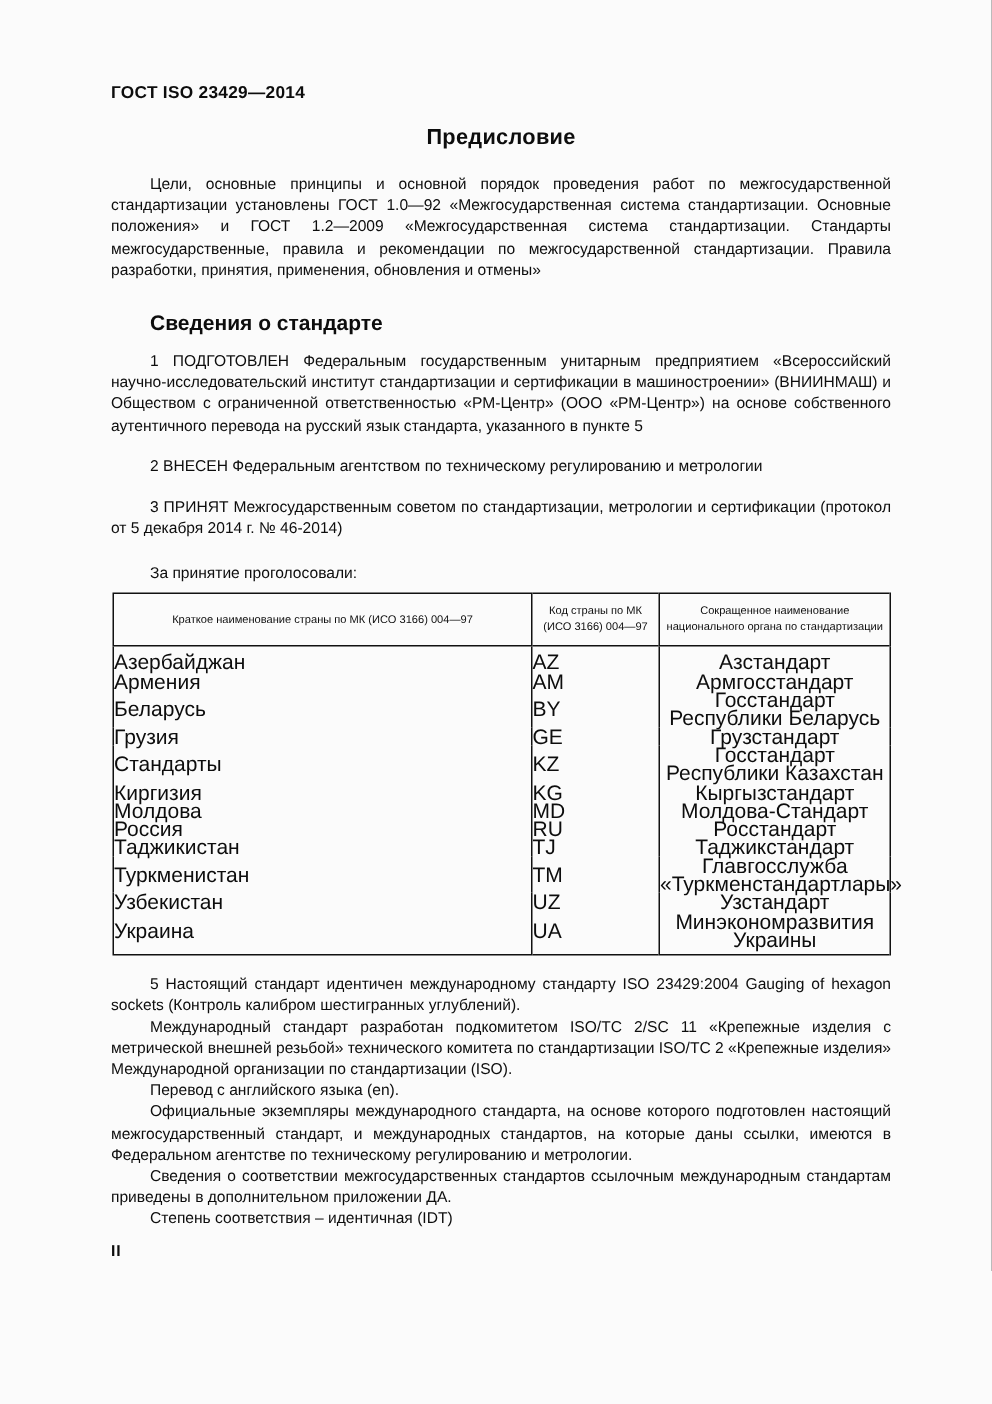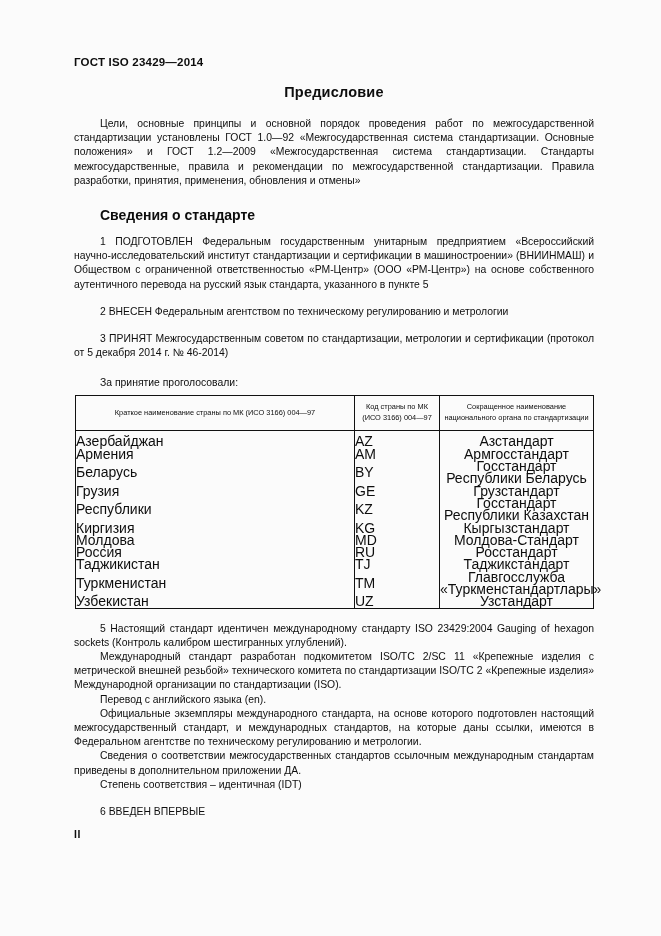--- a/index.html
+++ b/index.html
@@ -168,21 +168,21 @@
             <td class="c-name">Беларусь</td>
             <td class="c-code">BY</td>
             <td class="c-body">Госстандарт Республики Беларусь</td>
           </tr>
           <tr>
             <td class="c-name">Грузия</td>
             <td class="c-code">GE</td>
             <td class="c-body">Грузстандарт</td>
           </tr>
           <tr>
-            <td class="c-name">Республики</td>
+            <td class="c-name">Стандарты</td>
             <td class="c-code">KZ</td>
             <td class="c-body">Госстандарт Республики Казахстан</td>
           </tr>
           <tr>
             <td class="c-name">Киргизия</td>
             <td class="c-code">KG</td>
             <td class="c-body">Кыргызстандарт</td>
           </tr>
           <tr>
             <td class="c-name">Молдова</td>
@@ -202,34 +202,38 @@
           <tr>
             <td class="c-name">Туркменистан</td>
             <td class="c-code">TM</td>
             <td class="c-body">Главгосслужба «Туркменстандартлары»</td>
           </tr>
           <tr>
             <td class="c-name">Узбекистан</td>
             <td class="c-code">UZ</td>
             <td class="c-body">Узстандарт</td>
           </tr>
+          <tr class="last-row">
+            <td class="c-name">Украина</td>
+            <td class="c-code">UA</td>
+            <td class="c-body">Минэкономразвития Украины</td>
+          </tr>
         </tbody>
     </table>
 
 
     <p class="para gap">5 Настоящий стандарт идентичен международному стандарту ISO 23429:2004 Gauging of hexagon sockets (Контроль калибром шестигранных углублений).</p>
 
     <p class="para tight">Международный  стандарт  разработан  подкомитетом  ISO/TC  2/SC  11  «Крепежные  изделия  с метрической внешней резьбой» технического комитета по стандартизации ISO/TC 2 «Крепежные изделия» Международной организации по стандартизации (ISO).</p>
 
     <p class="para tight">Перевод с английского языка (en).</p>
 
     <p class="para tight">Официальные  экземпляры  международного  стандарта,  на  основе  которого  подготовлен  настоящий межгосударственный стандарт, и международных стандартов, на которые даны ссылки, имеются в Федеральном агентстве по техническому регулированию и метрологии.</p>
 
     <p class="para tight">Сведения  о  соответствии  межгосударственных  стандартов  ссылочным  международным  стандартам приведены в дополнительном приложении ДА.</p>
 
     <p class="para tight">Степень соответствия – идентичная (IDT)</p>
 
-    <p class="para gap">6  ВВЕДЕН ВПЕРВЫЕ</p>
 
   </div>
 
   <div class="folio">II</div>
 </div>
 
 </body></html>

